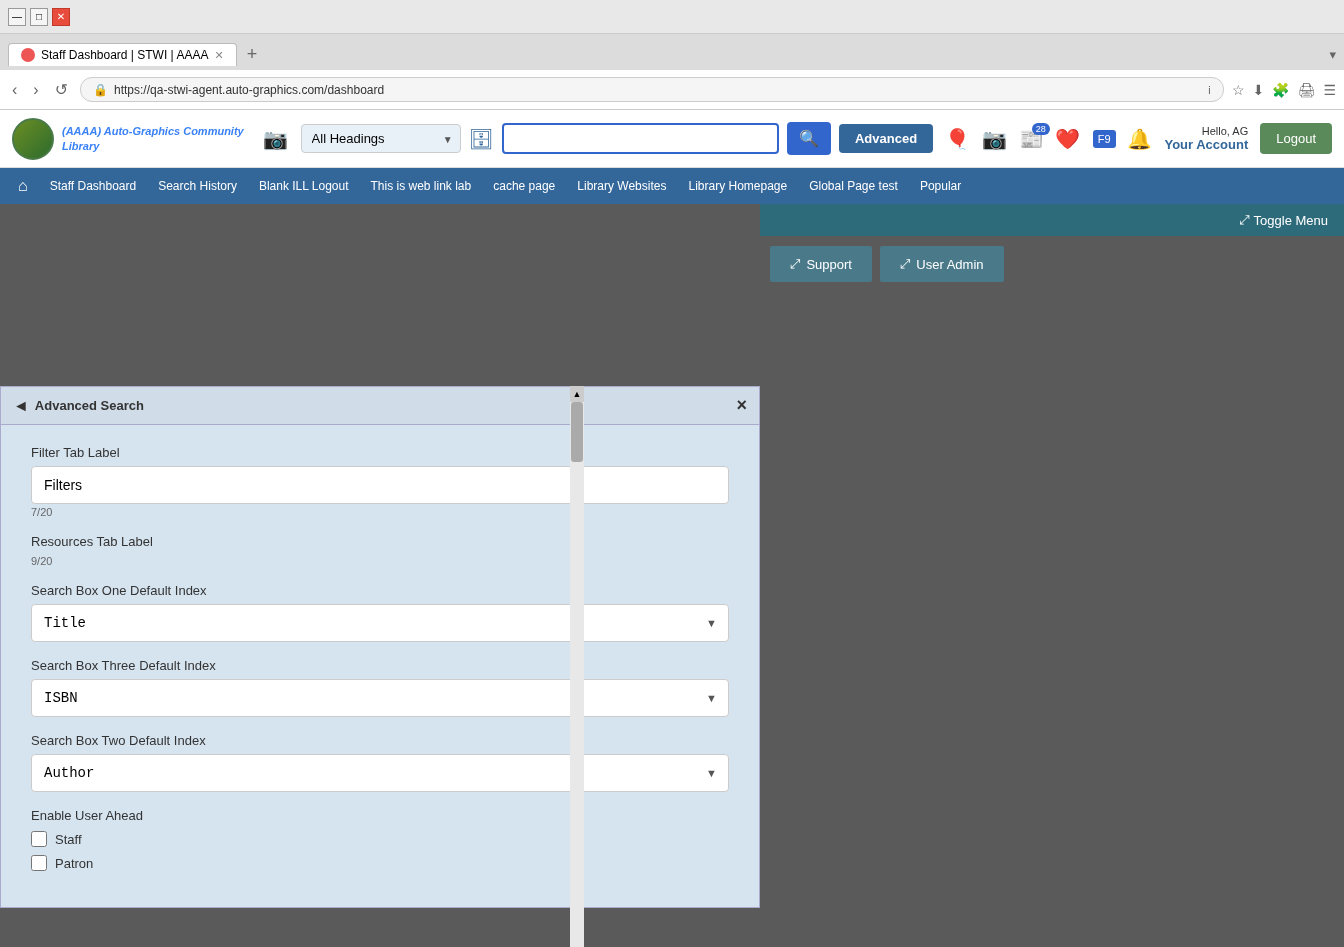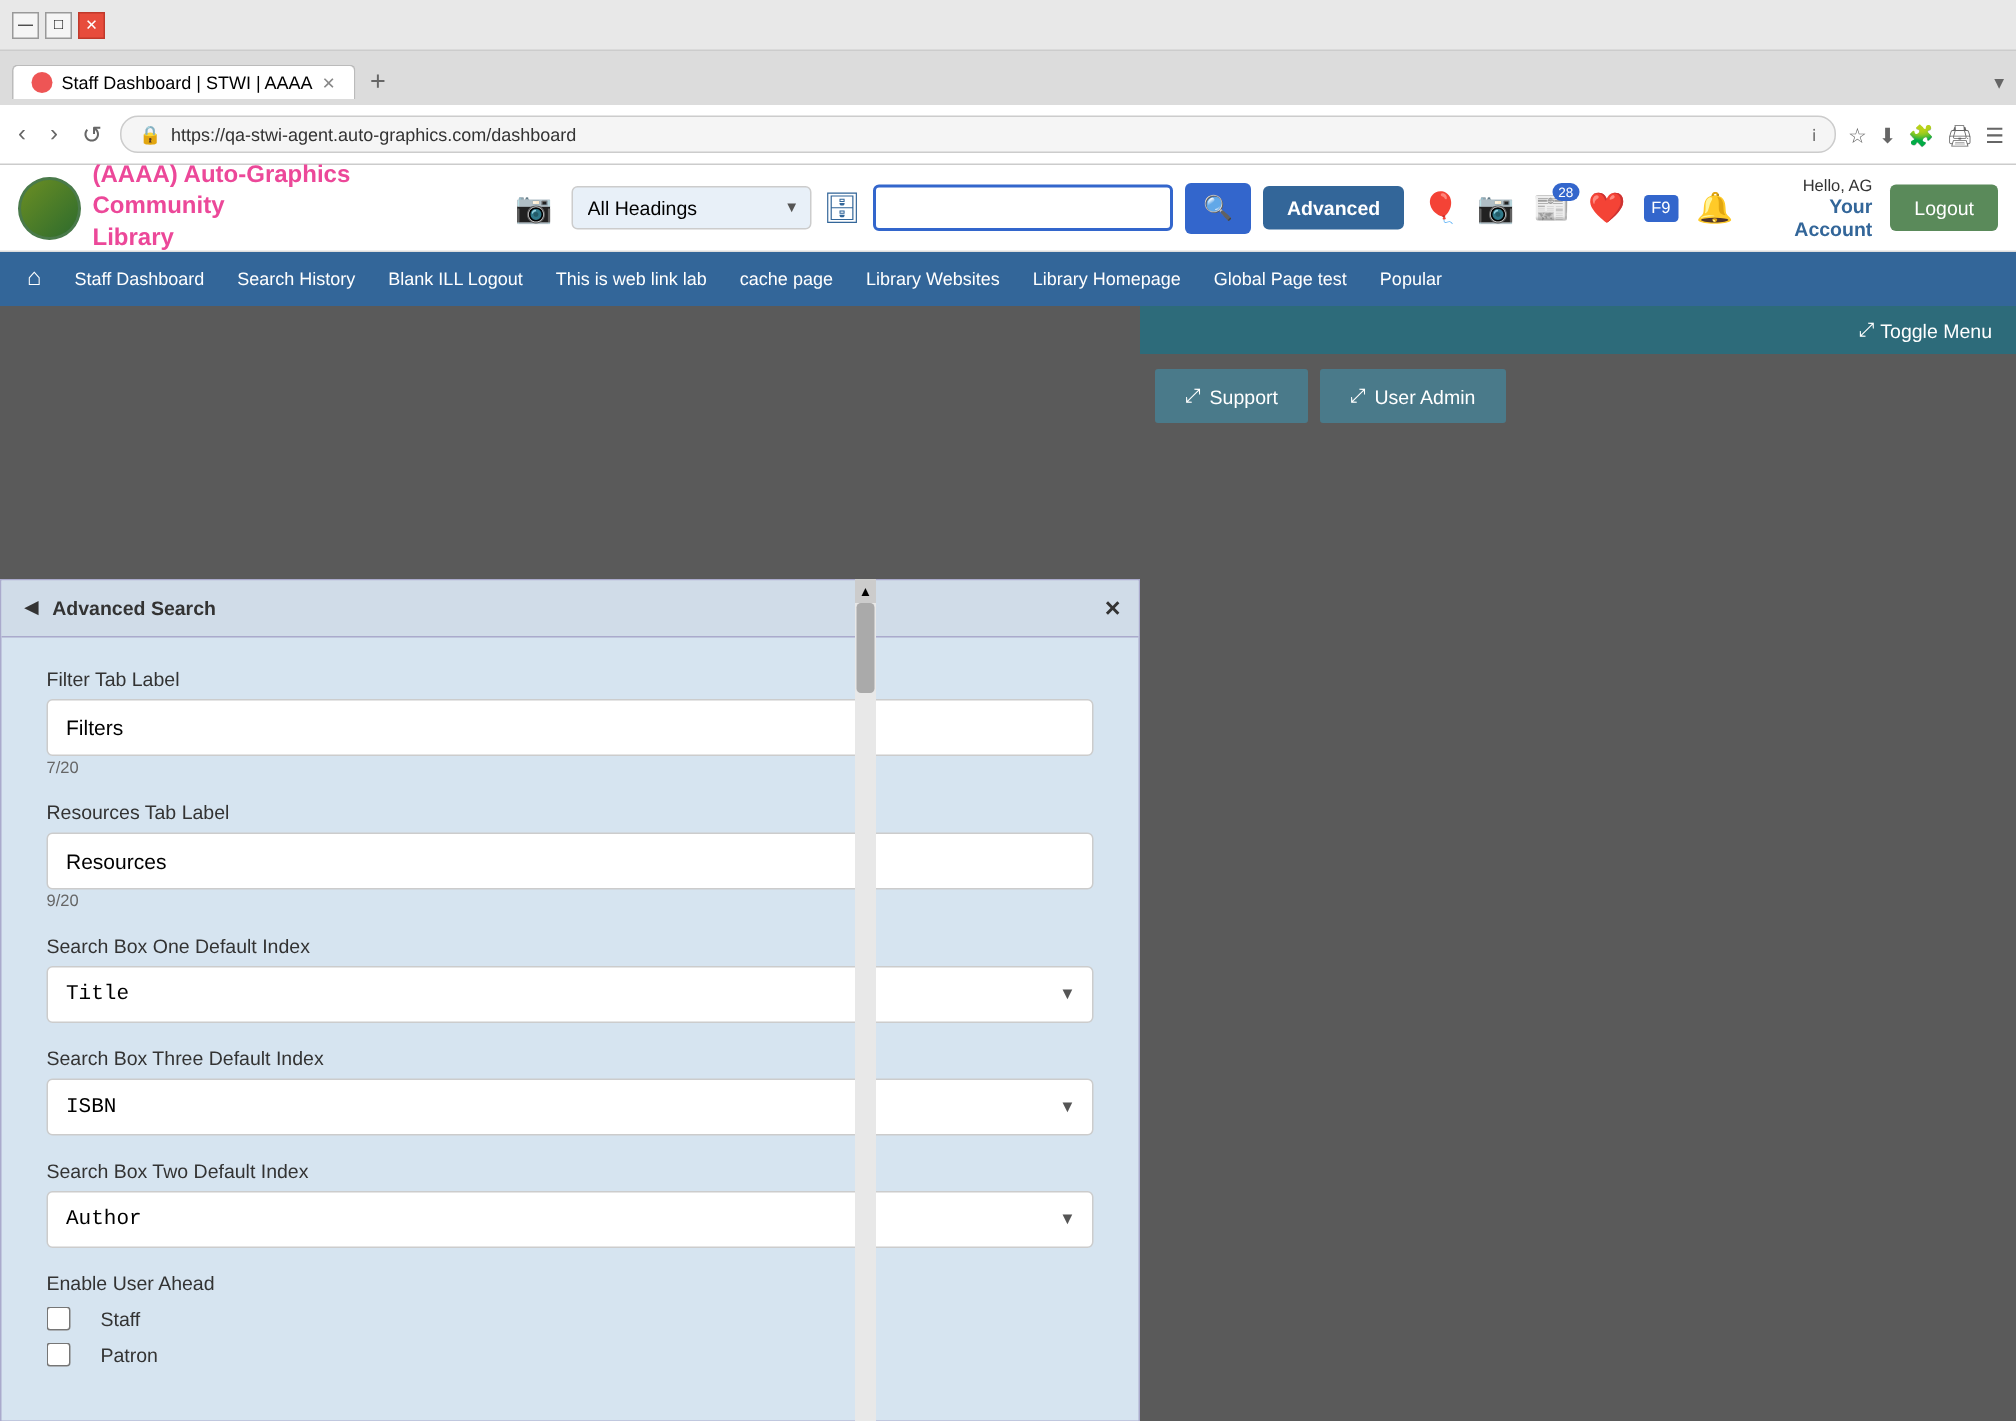--- a/index.html
+++ b/index.html
@@ -27,21 +27,21 @@
     .nav-btn:disabled { color: #ccc; }
     .url-box { flex: 1; display: flex; align-items: center; background: #f5f5f5; border: 1px solid #ccc; border-radius: 12px; padding: 4px 12px; gap: 6px; }
     .url-text { flex: 1; font-size: 12px; color: #333; }
     .address-icons { display: flex; gap: 8px; align-items: center; }
     .addr-icon { color: #666; font-size: 14px; cursor: pointer; }
 
     
     .app-header { background: #fff; display: flex; align-items: center; padding: 6px 12px; gap: 12px; border-bottom: 1px solid #ddd; height: 58px; }
     .logo-area { display: flex; align-items: center; gap: 8px; }
     .logo-circle { width: 42px; height: 42px; border-radius: 50%; background: linear-gradient(135deg, #6B8E23, #2d6b2d); border: 2px solid #4a7a4a; }
-    .org-name { font-size: 16px; font-weight: bold; color: #ec4899; line-height: 1.3; }
+    .org-name { font-size: 11px; font-weight: bold; color: #3b82f6; line-height: 1.3; font-style: italic; }
     .search-area { display: flex; align-items: center; gap: 8px; flex: 1; }
     .search-type-select { border: 1px solid #ccc; border-radius: 4px; padding: 6px 28px 6px 10px; background: #e8f0f8; font-size: 13px; appearance: none; cursor: pointer; min-width: 160px; }
     .select-wrapper { position: relative; display: inline-block; }
     .select-wrapper::after { content: '▼'; position: absolute; right: 8px; top: 50%; transform: translateY(-50%); font-size: 10px; color: #555; pointer-events: none; }
     .db-icon { color: #336699; font-size: 20px; cursor: pointer; }
     .search-box { flex: 1; border: 2px solid #3366cc; border-radius: 4px; padding: 6px 10px; font-size: 13px; }
     .search-btn { background: #3366cc; border: none; border-radius: 4px; padding: 7px 12px; cursor: pointer; color: white; font-size: 16px; }
     .advanced-btn { background: #336699; color: white; border: none; border-radius: 4px; padding: 7px 16px; cursor: pointer; font-size: 13px; font-weight: bold; }
 
     .header-right { display: flex; align-items: center; gap: 12px; margin-left: auto; }
@@ -69,21 +69,21 @@
     .form-group { margin-bottom: 16px; }
     .form-label { font-size: 13px; color: #333; margin-bottom: 6px; display: block; }
     .form-input { width: 100%; border: 1px solid #ccc; border-radius: 4px; padding: 10px 12px; font-size: 14px; background: white; }
     .char-count { font-size: 11px; color: #666; margin-top: 2px; }
 
     .form-select-wrapper { position: relative; }
     .form-select { width: 100%; border: 1px solid #ccc; border-radius: 4px; padding: 10px 36px 10px 12px; font-size: 14px; background: white; appearance: none; cursor: pointer; font-family: Liberation Mono, monospace; }
     .form-select-wrapper::after { content: '▼'; position: absolute; right: 12px; top: 50%; transform: translateY(-50%); font-size: 11px; color: #555; pointer-events: none; }
 
     .checkbox-group { margin-top: 8px; }
-    .checkbox-item { display: flex; align-items: center; gap: 20px; margin-bottom: 8px; }
+    .checkbox-item { display: flex; align-items: center; gap: 8px; margin-bottom: 8px; }
     .checkbox-item input[type="checkbox"] { width: 16px; height: 16px; cursor: pointer; }
     .checkbox-label { font-size: 13px; color: #333; }
 
     
     .right-panel { margin-left: 760px; width: calc(1344px - 760px); background: #5a5a5a; }
     .right-panel-header { background: #2d6b7a; padding: 8px 16px; display: flex; justify-content: flex-end; }
     .toggle-menu-btn { color: white; font-size: 13px; cursor: pointer; display: flex; align-items: center; gap: 4px; }
 
     .right-panel-actions { display: flex; padding: 10px; gap: 8px; }
     .action-btn { background: #4a7a8a; color: white; border: none; padding: 10px 20px; cursor: pointer; font-size: 13px; display: flex; align-items: center; gap: 6px; border-radius: 2px; }
@@ -209,21 +209,20 @@
     <div class="panel-body">
 
       <div class="form-group">
         <label class="form-label">Filter Tab Label</label>
         <input type="text" class="form-input" value="Filters" style="">
         <div class="char-count">7/20</div>
       </div>
 
       <div class="form-group">
         <label class="form-label">Resources Tab Label</label>
-        <input type="text" class="form-input" value="Resources" style="">
         <div class="char-count">9/20</div>
       </div>
 
       <div class="form-group">
         <label class="form-label">Search Box One Default Index</label>
         <div class="form-select-wrapper">
           <select class="form-select">
             <option selected="">Title</option>
             <option>Author</option>
             <option>Subject</option>

